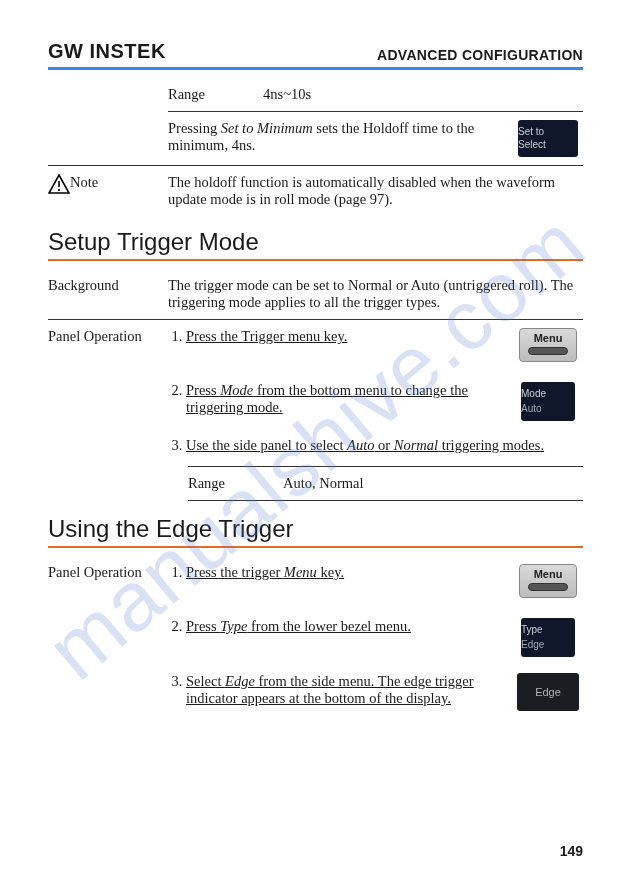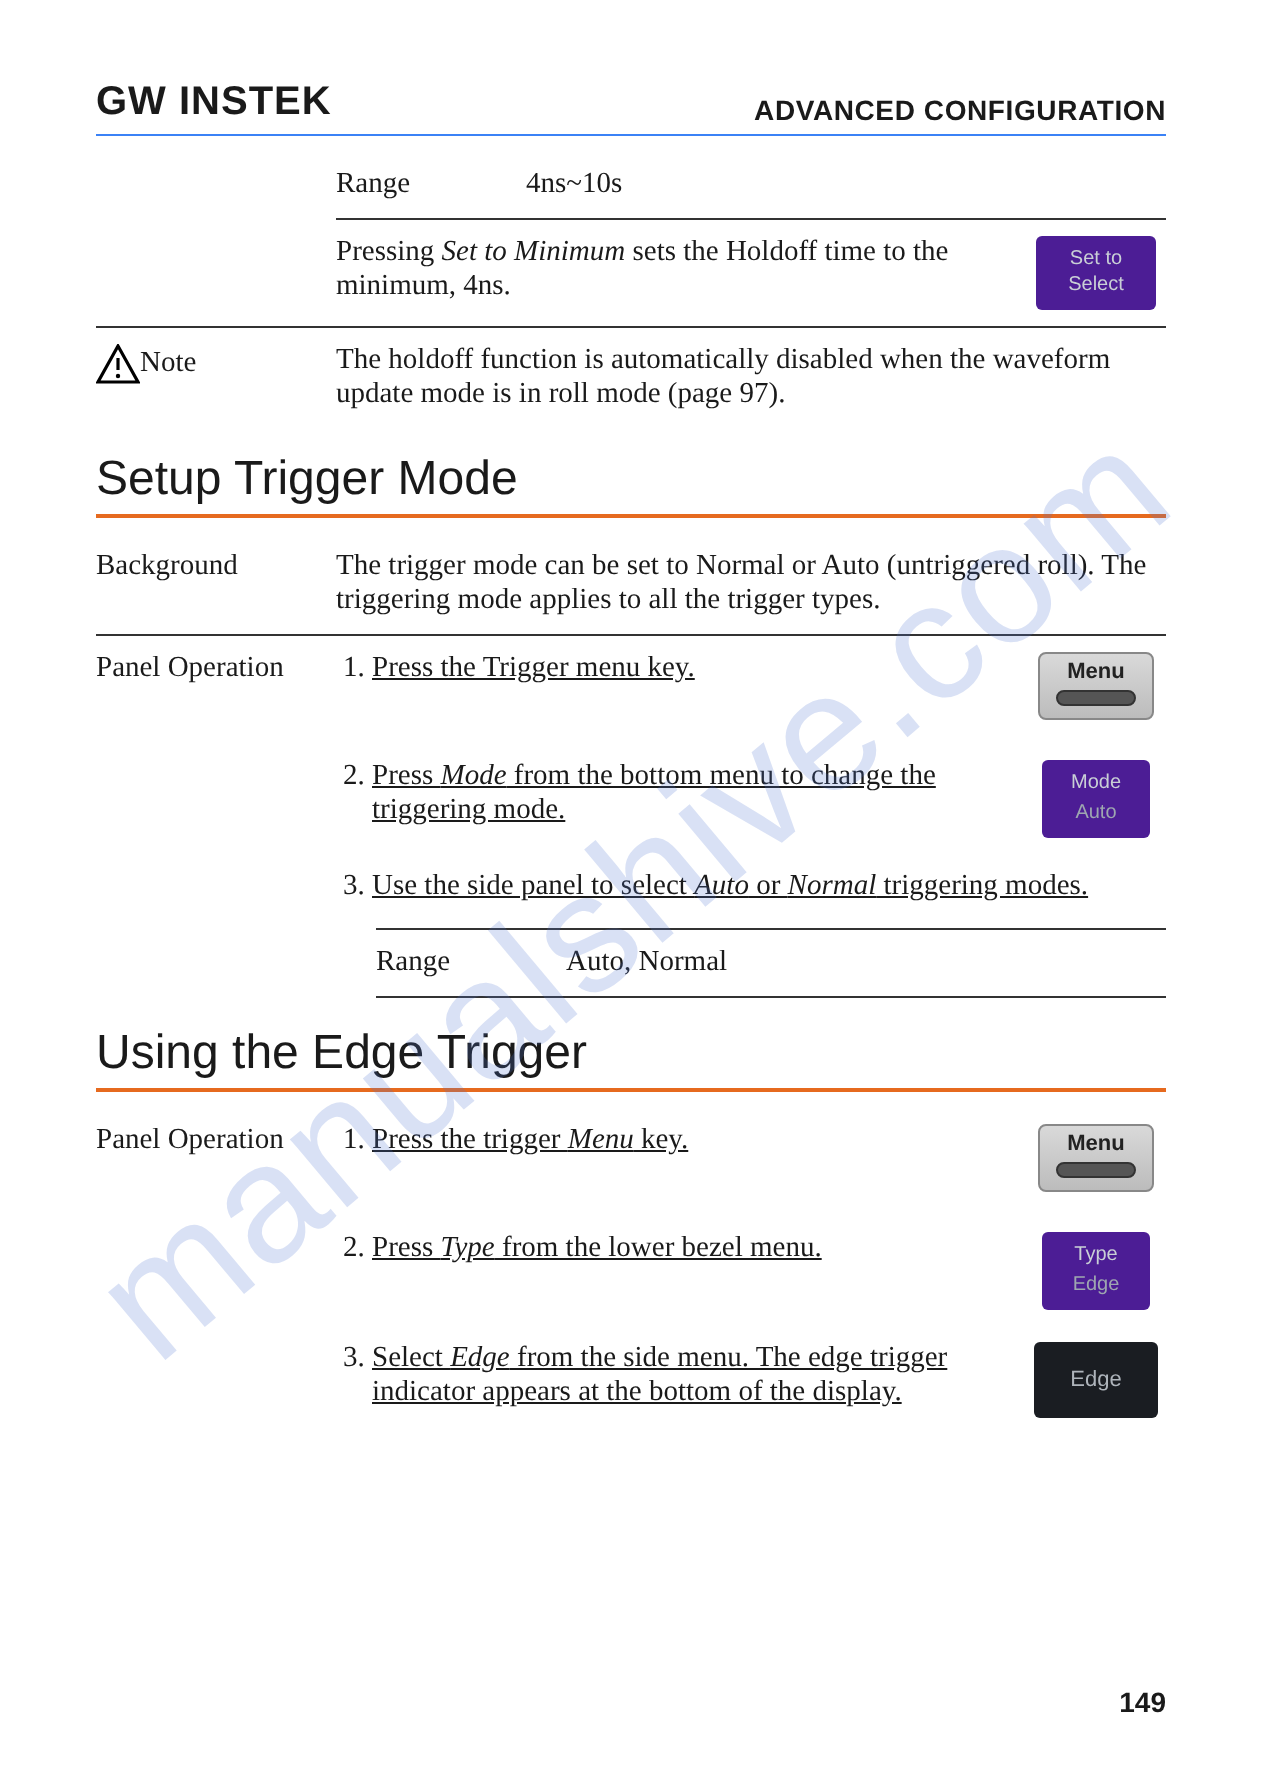--- a/index.html
+++ b/index.html
@@ -24,21 +24,21 @@
     pointer-events: none;
     white-space: nowrap;
     font-weight: 400;
     z-index: 50;
     letter-spacing: 1px;
   }
   .header-row {
     display: flex;
     justify-content: space-between;
     align-items: flex-end;
-    border-bottom: 1px solid #3b82f6;
+    border-bottom: 3px solid #3b82f6;
     padding-bottom: 4px;
     margin-bottom: 10px;
   }
   .logo {
     font-family: Arial, sans-serif;
     font-weight: 900;
     font-size: 20px;
     letter-spacing: 0.5px;
     color: #1a1a1a;
   }
@@ -73,28 +73,28 @@
   .thin-rule { border-top: 1px solid #333; margin: 2px 0 2px 120px; }
   .thin-rule-full { border-top: 1px solid #333; margin: 2px 0; }
   .orange-rule { border-top: 2.5px solid #e66a1f; margin: 3px 0 10px 0; }
   .section-title {
     font-family: Liberation Sans, sans-serif;
     font-size: 24px;
     margin-top: 14px;
     margin-bottom: 0;
   }
   .softkey-dark {
-    background: #4c1d95;
+    background: #0f172a;
     color: #c9cfd6;
     font-family: Arial, sans-serif;
     font-size: 10px;
     width: 60px;
     padding: 6px 0;
     border-radius: 3px;
-    text-align: center;
+    text-align: left;
     line-height: 1.25;
   }
   .softkey-dark .val { color: #9ea6b0; display:block; margin-top:2px; }
   .softkey-edge {
     background: #1a1d22;
     width: 62px; height: 38px;
     border-radius: 3px;
     display:flex; align-items:center; justify-content:center;
     font-family: Arial, sans-serif;
     font-size: 11px;

